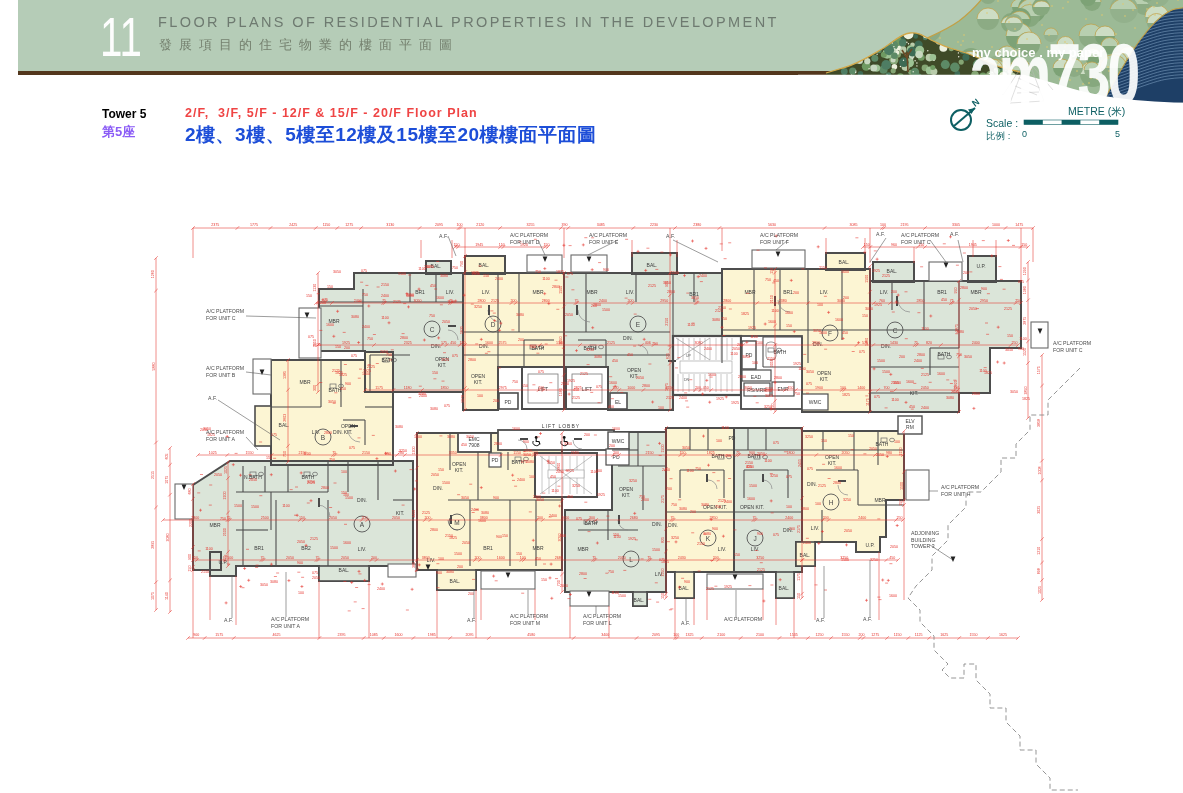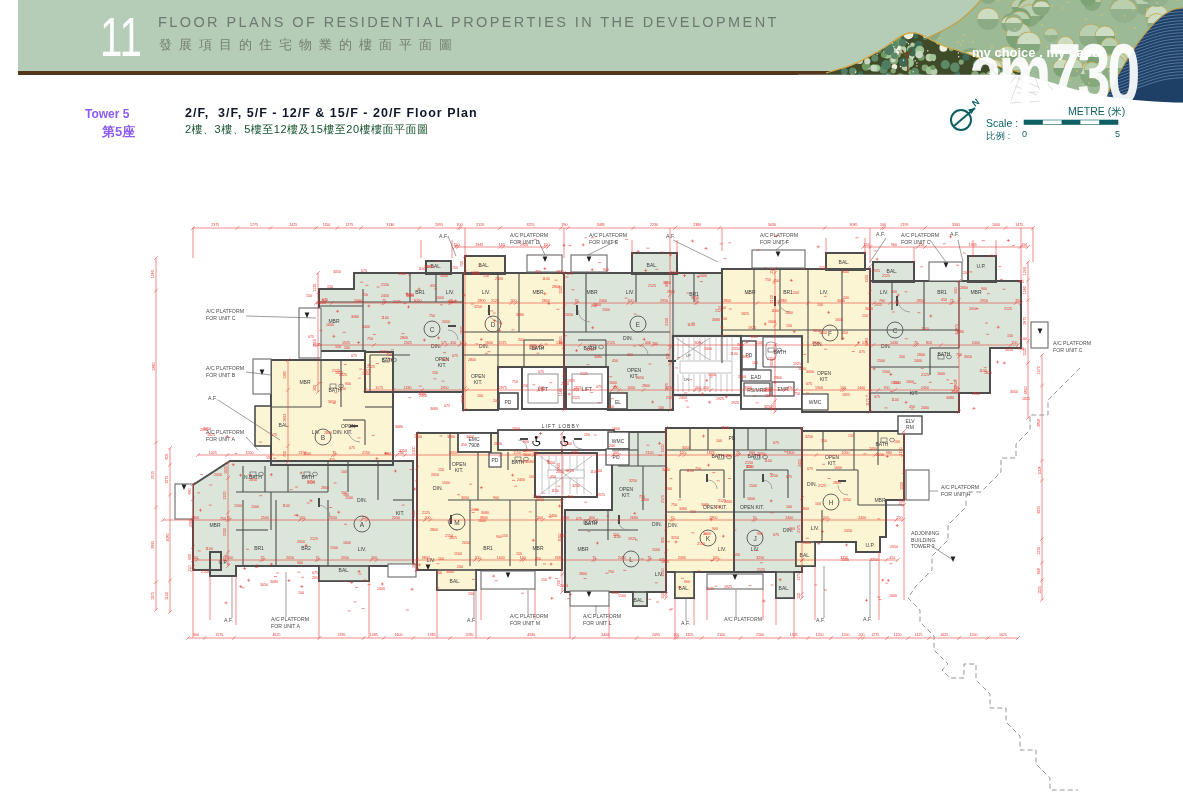--- a/index.html
+++ b/index.html
@@ -2,24 +2,24 @@
 <html><head><meta charset="utf-8">
 <style>
 html,body{margin:0;padding:0;width:1183px;height:793px;background:#fff;overflow:hidden;
 font-family:"Liberation Sans",sans-serif;}
 #page{position:relative;width:1183px;height:793px;margin-left:18px;}
 #band{position:absolute;left:0;top:0;width:1183px;height:71px;background:#b5ccb7;}
 #rule{position:absolute;left:0;top:71px;width:1183px;height:3.6px;background:#53371d;}
 #num{position:absolute;left:82px;top:4px;color:#fdfdfd;font-size:56px;font-weight:400;transform:scaleX(0.72);transform-origin:0 0;}
 #t1{position:absolute;left:140px;top:13.5px;color:#6e7a70;font-size:14.5px;letter-spacing:2.4px;white-space:nowrap;}
 #t2{position:absolute;left:141px;top:36px;color:#75816f;font-size:13px;letter-spacing:7px;white-space:nowrap;}
-#tw1{position:absolute;left:67px;top:107px;color:#8b5cf6;font-size:12px;font-weight:bold;}
-#tw2{position:absolute;left:167px;top:106px;color:#0f172a;font-size:12.5px;font-weight:bold;letter-spacing:1px;}
+#tw1{position:absolute;left:84px;top:107px;color:#000000;font-size:12px;font-weight:bold;}
+#tw2{position:absolute;left:167px;top:106px;color:#ef4444;font-size:12.5px;font-weight:bold;letter-spacing:1px;}
 #tw3{position:absolute;left:84px;top:123px;color:#8b5cf6;font-size:13px;font-weight:bold;}
-#tw4{position:absolute;left:167px;top:122px;color:#14532d;font-size:11px;font-weight:normal;letter-spacing:0.5px;}
+#tw4{position:absolute;left:167px;top:122px;color:#1d4ed8;font-size:19px;font-weight:bold;letter-spacing:0.5px;}
 #am{position:absolute;left:951px;top:25px;color:rgba(255,255,255,0.92);font-size:85px;font-weight:bold;letter-spacing:-5px;transform:scaleX(0.70);transform-origin:0 0;white-space:nowrap;}
 #mc{position:absolute;left:954px;top:44.5px;color:#ffffff;font-size:13px;font-weight:bold;letter-spacing:0px;}
 svg text{font-family:"Liberation Sans",sans-serif;}
 .rl{font-size:5px;fill:#3d3d3d;}
 .rn{font-size:3.6px;fill:#e5312b;text-anchor:middle;}
 .rd{stroke:#e5312b;stroke-width:0.55;fill:none;}
 .ll{font-size:5.2px;fill:#4a4a4a;}
 </style></head>
 <body>
 <div id="page">

